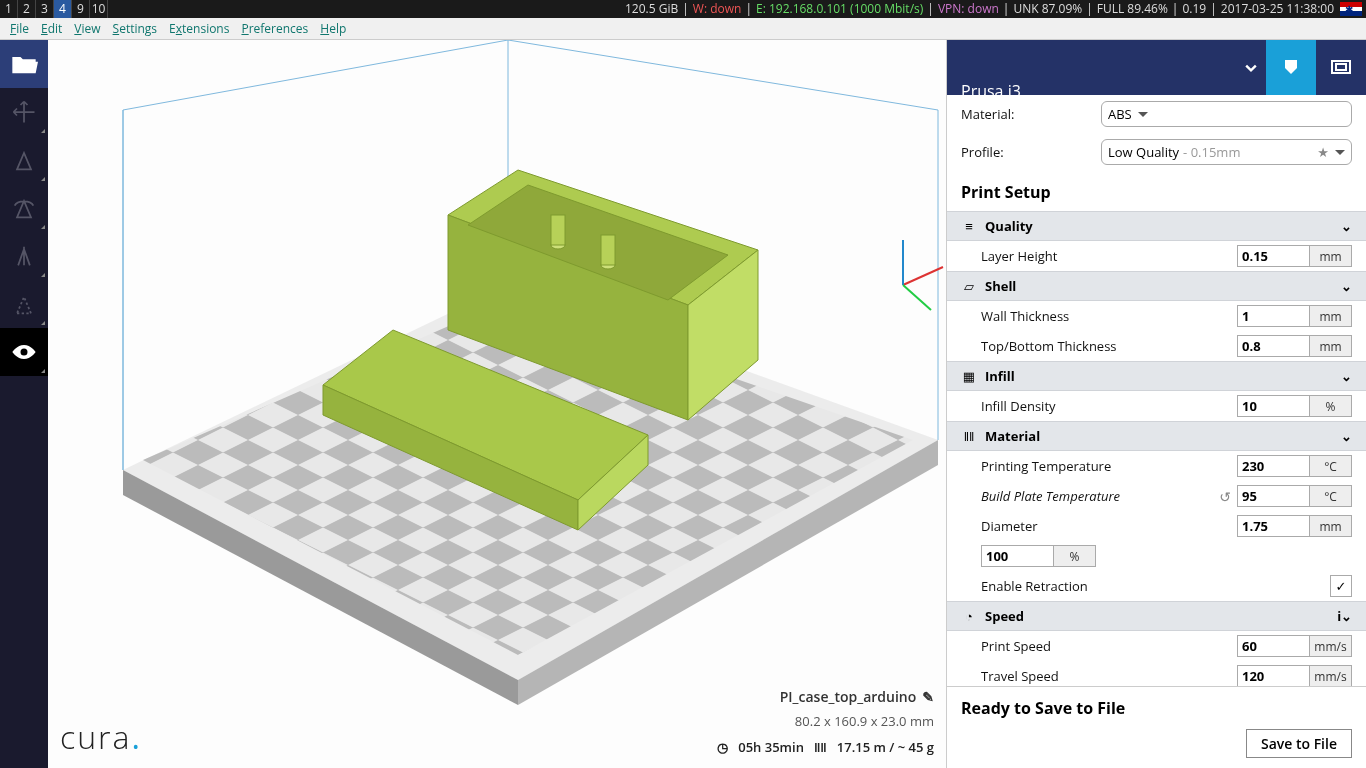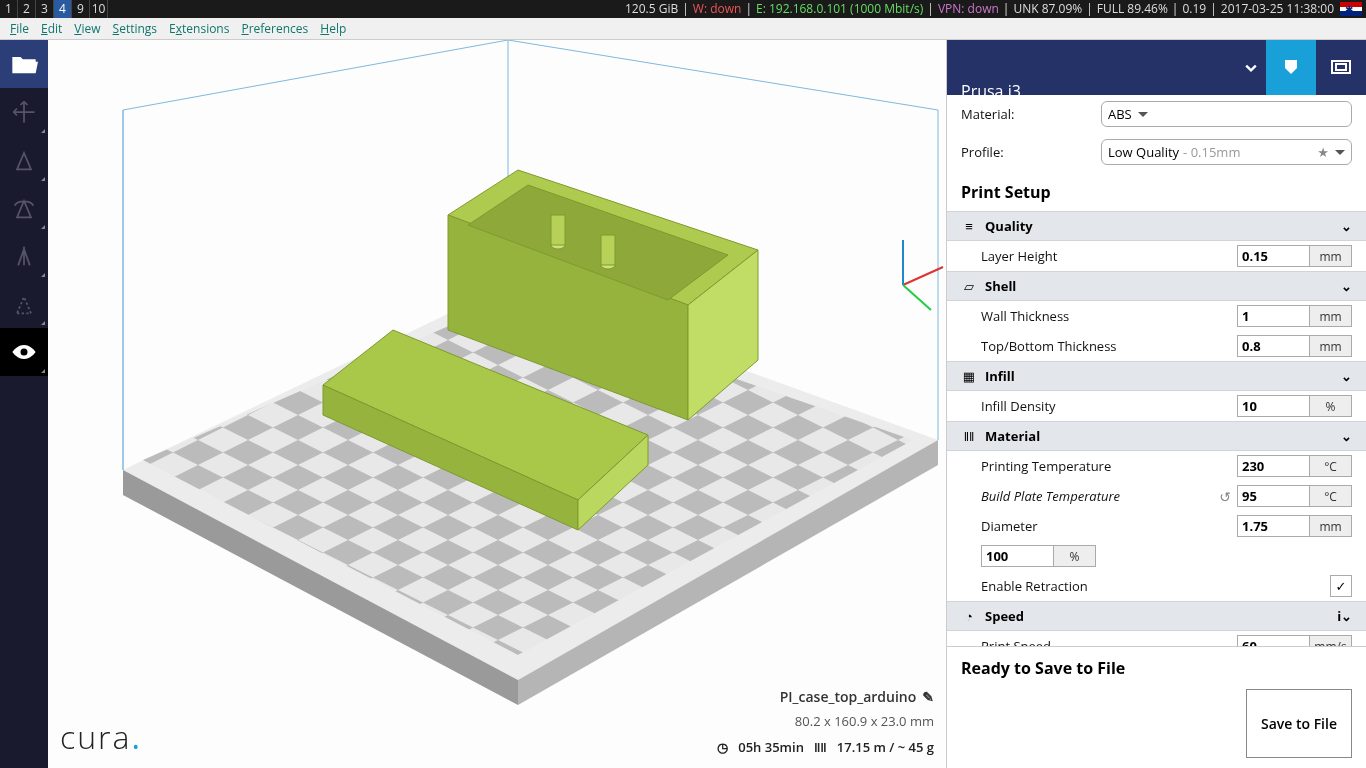--- a/index.html
+++ b/index.html
@@ -78,21 +78,21 @@
 .field.ital label { font-style:italic; }
 .field .ctrl { width:115px; display:flex; border:1px solid #aaa; height:22px; }
 .field .ctrl input { flex:1; border:0; padding:0 4px; font-size:13px; outline:none; min-width:0;font-weight:bold;}
 .field .ctrl .unit { width:42px; border-left:1px solid #aaa; display:flex; align-items:center; justify-content:center; font-size:12px; color:#333; background:#eee; }
 .field .ck { width:22px; height:22px; border:1px solid #aaa; display:flex; align-items:center; justify-content:center; margin-left:93px;}
 .field .revert { margin-right:6px; color:#888; font-size:14px;}
 
 .panel-foot { border-top:1px solid #ccc; padding:10px 14px; }
 .panel-foot .ready { font-size:16px; font-weight:700; margin-bottom:10px;}
 .panel-foot .btn-row { display:flex; justify-content:flex-end; }
-.panel-foot button { padding:24px 14px; border:1px solid #888; background:#fff; font-size:14px; font-weight:600; cursor:pointer; }
+.panel-foot button { padding:4px 14px; border:1px solid #888; background:#fff; font-size:14px; font-weight:600; cursor:pointer; }
 
 </style>
 </head>
 <body>
 
 <div class="sysbar">
   <div class="ws">
     <span>1</span>
     <span>2</span>
     <span>3</span>

